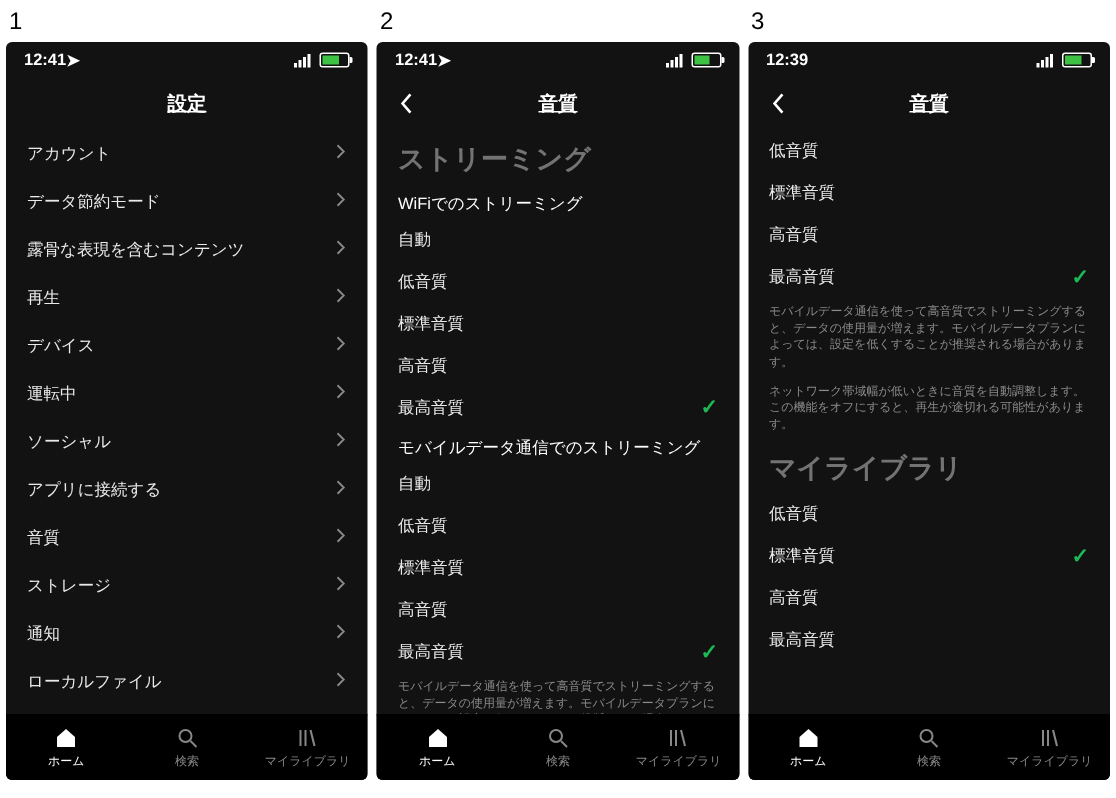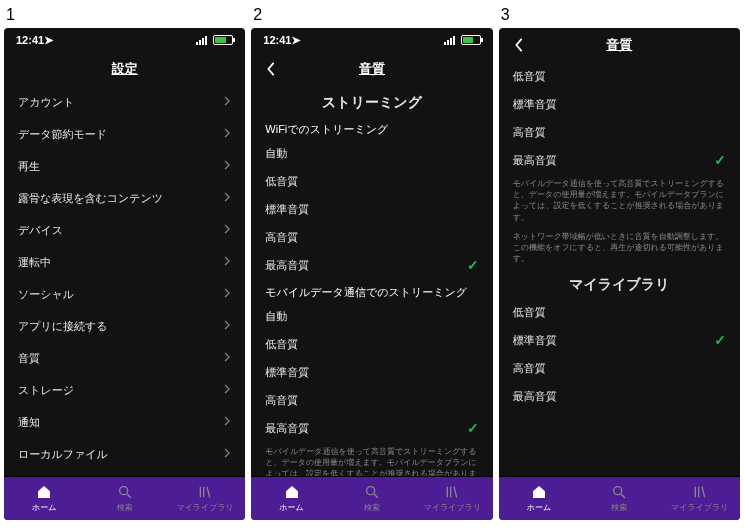--- a/index.html
+++ b/index.html
@@ -81,25 +81,24 @@
     align-items: center;
     height: 32px;
     font-size: 11px;
     color: #eaeaea;
   }
   .row.sm { height: 28px; }
   .chev { color:#888; }
   .chev svg { width:7px; height:10px; }
   .check { color:#1db954; font-size:14px; font-weight:700; }
   .section-h {
-    font-size: 14px;
+    font-size: 18px;
     font-weight: 700;
-    color: #e5e5e5;
+    color: #737373;
     padding: 8px 0 4px;
-    text-align: center;
   }
   .sub-h {
     font-size: 11px;
     font-weight: 400;
     color: #fff;
     padding: 6px 0 2px;
   }
   .fine {
     font-size: 8px;
     color: #8a8a8a;
@@ -118,21 +117,21 @@
     width: 16px;
     height: 16px;
     border-radius: 50%;
     background: #fff;
     box-shadow: 0 1px 2px rgba(0,0,0,.4);
   }
   .toggle.on { background:#1db954; }
   .toggle.on i { right:1px; }
   .tabbar {
     height: 44px;
-    background:#4c1d95;
+    background:#000000;
     display:flex;
     border-top:1px solid #000;
     justify-content:space-between;
   }
   .tab {
     flex:1;
     display:flex;
     flex-direction:column;
     align-items:center;
     justify-content:center;
@@ -181,27 +180,27 @@
                 <path d="M1 1 L6 6 L1 11" stroke="#888" stroke-width="1.5" fill="none"></path>
               </svg></span>
           </div>
       <div class="row">
             <span>データ節約モード</span>
             <span class="chev"><svg viewBox="0 0 8 12">
                 <path d="M1 1 L6 6 L1 11" stroke="#888" stroke-width="1.5" fill="none"></path>
               </svg></span>
           </div>
       <div class="row">
+            <span>露骨な表現を含むコンテンツ</span>
+            <span class="chev"><svg viewBox="0 0 8 12">
+                <path d="M1 1 L6 6 L1 11" stroke="#888" stroke-width="1.5" fill="none"></path>
+              </svg></span>
+          </div>
+      <div class="row">
             <span>再生</span>
-            <span class="chev"><svg viewBox="0 0 8 12">
-                <path d="M1 1 L6 6 L1 11" stroke="#888" stroke-width="1.5" fill="none"></path>
-              </svg></span>
-          </div>
-      <div class="row">
-            <span>露骨な表現を含むコンテンツ</span>
             <span class="chev"><svg viewBox="0 0 8 12">
                 <path d="M1 1 L6 6 L1 11" stroke="#888" stroke-width="1.5" fill="none"></path>
               </svg></span>
           </div>
       <div class="row">
             <span>デバイス</span>
             <span class="chev"><svg viewBox="0 0 8 12">
                 <path d="M1 1 L6 6 L1 11" stroke="#888" stroke-width="1.5" fill="none"></path>
               </svg></span>
           </div>
@@ -368,20 +367,39 @@
             </svg>
             <span>マイライブラリ</span>
           </div>
     </div>
   </div>
 </div>
 
 <div class="panel-wrap">
   <div class="panel-num">3</div>
   <div class="phone">
+    <div class="statusbar">
+      <div class="left">
+            <span>12:39</span>
+          </div>
+      <div class="right">
+        <span class="sig">
+              <i></i>
+              <i></i>
+              <i></i>
+              <i></i>
+            </span>
+        <span><svg viewBox="0 0 16 12">
+                <path d="M8 11 L6 9 A3 3 0 0 1 10 9 Z M3 6 A7 7 0 0 1 13 6 L11.5 7.5 A5 5 0 0 0 4.5 7.5 Z M0 3 A11 11 0 0 1 16 3 L14.5 4.5 A9 9 0 0 0 1.5 4.5 Z" fill="#fff"></path>
+              </svg></span>
+        <span class="batt">
+              <i></i>
+            </span>
+      </div>
+    </div>
     <div class="header">
       <div class="back">
             <svg viewBox="0 0 10 16">
               <path d="M8 1 L2 8 L8 15" stroke="#fff" stroke-width="2" fill="none"></path>
             </svg>
           </div>
       <span>音質</span>
     </div>
     <div class="content">
       <div class="row sm">

